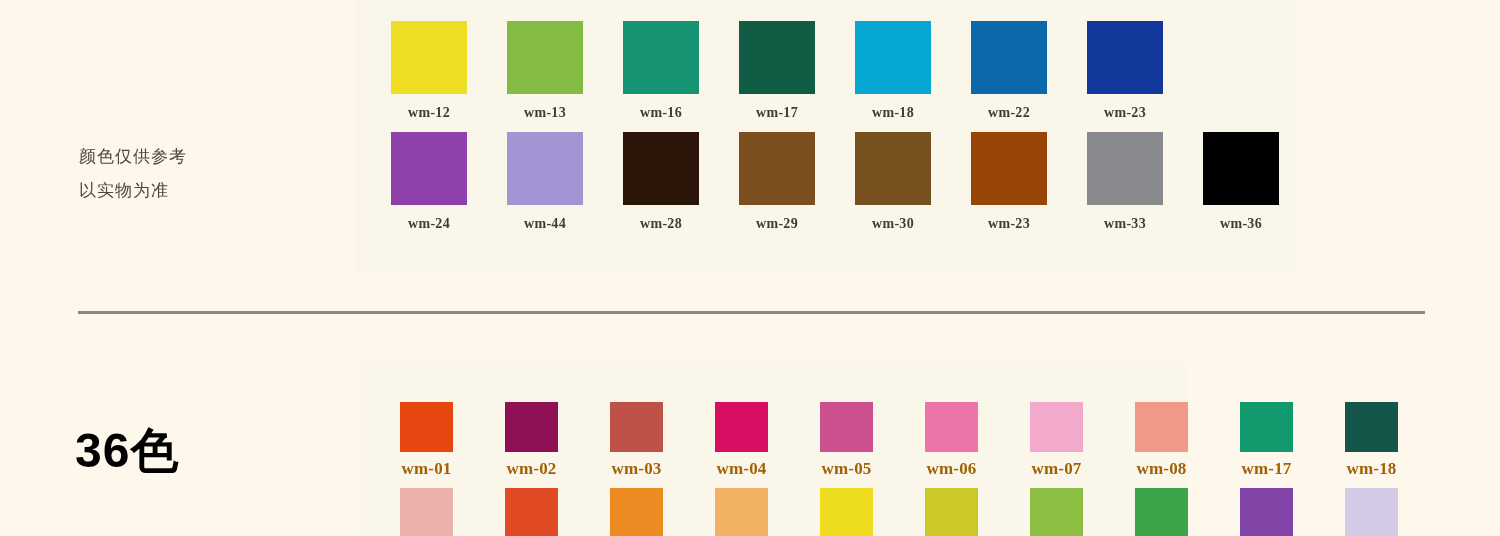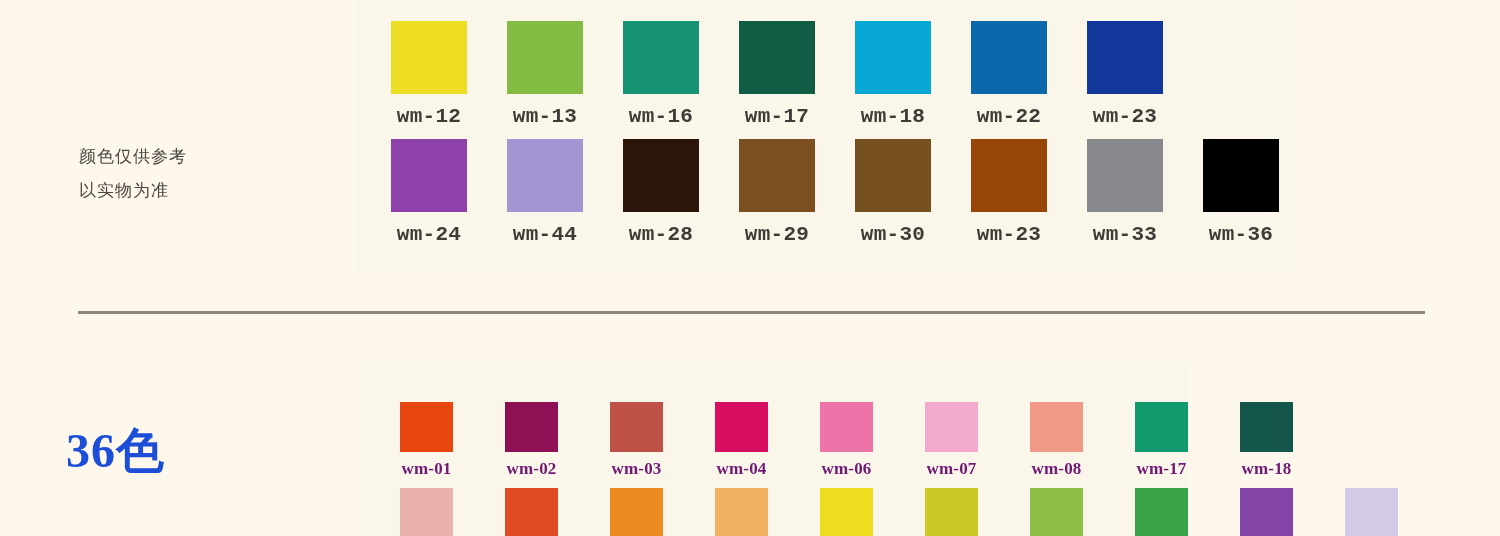--- a/index.html
+++ b/index.html
@@ -68,22 +68,22 @@
     display: flex;
     flex-direction: column;
     align-items: center;
   }
   .chip-top {
     width: 76px;
     height: 73px;
     display: block;
   }
   .label-top {
-    font-family: Liberation Mono, monospace;
-    font-size: 21px;
+    font-family: Liberation Serif, serif;
+    font-size: 14px;
     font-weight: bold;
     color: #403b36;
     margin-top: 11px;
     letter-spacing: 0.3px;
     white-space: nowrap;
   }
   .row-top.row-1 .chip-top { margin-top: 21px; }
   .row-top.row-2 { margin-top: 11px; }
 
   
@@ -107,26 +107,26 @@
   .panel-bottom {
     position: absolute;
     left: 358px;
     top: 32px;
     width: 830px;
     height: 180px;
     background: #fbf6ea;
   }
   .heading-count {
     position: absolute;
-    left: 66px;
+    left: 75px;
     top: 89px;
-    font-family: Liberation Serif, serif;
+    font-family: Liberation Sans, sans-serif;
     font-size: 48px;
     font-weight: bold;
-    color: #1d4ed8;
+    color: #000000;
     letter-spacing: 1px;
     white-space: nowrap;
   }
   .swatch-grid-bottom {
     position: absolute;
     left: 374px;
     top: 72px;
   }
   .row-bottom {
     display: flex;
@@ -140,21 +140,21 @@
   }
   .chip-bottom {
     width: 53px;
     height: 50px;
     display: block;
   }
   .label-bottom {
     font-family: "Liberation Serif", "DejaVu Serif", serif;
     font-size: 17px;
     font-weight: bold;
-    color: #701a75;
+    color: #a16207;
     margin-top: 7px;
     letter-spacing: 0.2px;
     white-space: nowrap;
   }
   .row-bottom.row-2 { margin-top: 9px; }
 </style>
 </head>
 <body style="background: rgb(253, 247, 236);">
 
 <div class="page">
@@ -255,20 +255,24 @@
         </div>
         <div class="cell-bottom">
           <span class="chip-bottom" style="background:#bf5246;"></span>
           <span class="label-bottom">wm-03</span>
         </div>
         <div class="cell-bottom">
           <span class="chip-bottom" style="background:#d80e63;"></span>
           <span class="label-bottom">wm-04</span>
         </div>
         <div class="cell-bottom">
+          <span class="chip-bottom" style="background:#cd508e;"></span>
+          <span class="label-bottom">wm-05</span>
+        </div>
+        <div class="cell-bottom">
           <span class="chip-bottom" style="background:#ec74a8;"></span>
           <span class="label-bottom">wm-06</span>
         </div>
         <div class="cell-bottom">
           <span class="chip-bottom" style="background:#f2a9cb;"></span>
           <span class="label-bottom">wm-07</span>
         </div>
         <div class="cell-bottom">
           <span class="chip-bottom" style="background:#f09987;"></span>
           <span class="label-bottom">wm-08</span>

